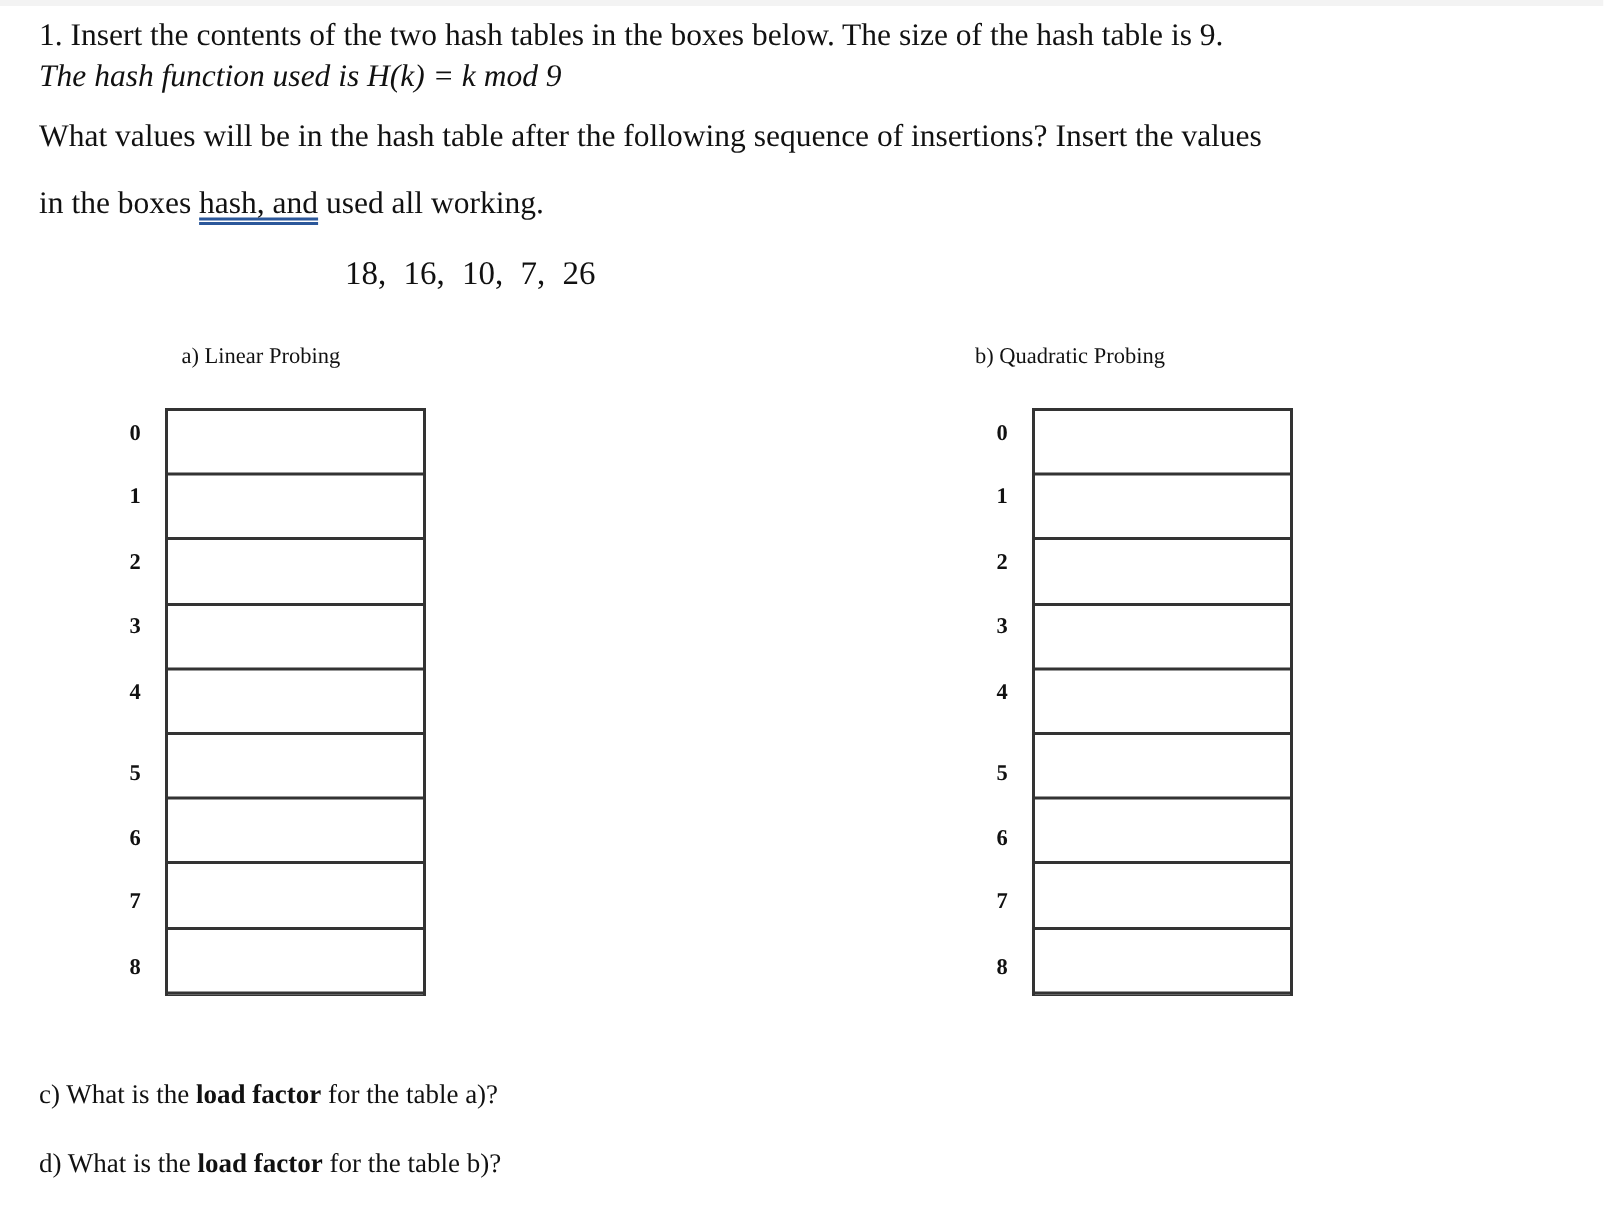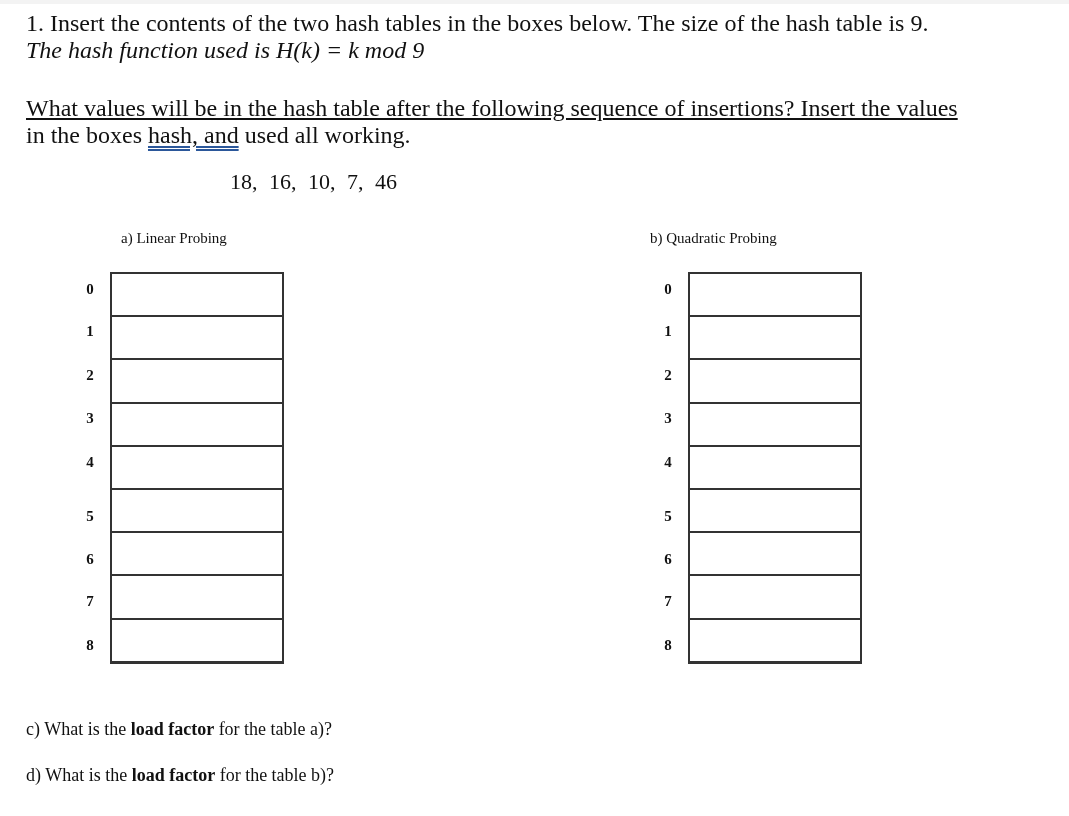--- a/index.html
+++ b/index.html
@@ -1,43 +1,43 @@
 <!DOCTYPE html>
 <html><head>
 <meta charset="utf-8">
 <style>
   html, body { margin: 0; padding: 0; background: #ffffff; }
   body {
     width: 1069px; height: 816px; position: relative; overflow: hidden;
     font-family: "Liberation Serif", "DejaVu Serif", serif; color: #111;
   }
   .topbar { position: absolute; left: 0; top: 0; width: 1069px; height: 4px; background: #f3f3f3; }
-  .line { position: absolute; left: 26px; font-size: 24px; line-height: 24px; white-space: nowrap; }
+  .line { position: absolute; left: 26px; font-size: 21px; line-height: 24px; white-space: nowrap; }
   .ul { text-decoration: underline; text-decoration-color: #2b579a; text-decoration-style: double; text-underline-offset: 3px; }
   .seq { position: absolute; left: 230px; top: 169px; font-size: 22px; word-spacing: 6px; white-space: nowrap; }
   .tlabel { position: absolute; top: 230px; font-size: 15px; white-space: nowrap; }
   .table { position: absolute; top: 272px; width: 170px; border: 2px solid #333; border-bottom-width: 1px; }
   .cell { height: 41.2px; border-bottom: 2px solid #333; box-sizing: content-box; }
   .idx { position: absolute; font-weight: bold; font-size: 15px; width: 20px; text-align: center; }
   .q { position: absolute; left: 26px; font-size: 18px; white-space: nowrap; }
   .q b { font-weight: bold; }
 </style>
 </head>
 <body>
 
 <div class="topbar"></div>
 
 <div class="line" style="top:11px;">1. Insert the contents of the two hash tables in the boxes below. The size of the hash table is 9.</div>
 <div class="line" style="top:38px;font-style:italic;">The hash function used is H(k) = k mod 9</div>
-<div class="line" style="top:96px;text-decoration:underline;">What values will be in the hash table after the following sequence of insertions? Insert the values</div>
+<div class="line" style="top:78px;">What values will be in the hash table after the following sequence of insertions? Insert the values</div>
 <div class="line" style="top:123px;">
   <span>in the boxes </span><span class="ul">hash, and</span><span> used all working.</span>
 </div>
 
-<div class="seq">18,  16,  10,  7,  46</div>
+<div class="seq">18,  16,  10,  7,  26</div>
 
 <div class="tlabel" style="left:121px;">a) Linear Probing</div>
 <div>
   <div class="idx" style="left:80px; top:281px;">0</div>
   <div class="idx" style="left:80px; top:323px;">1</div>
   <div class="idx" style="left:80px; top:367px;">2</div>
   <div class="idx" style="left:80px; top:410px;">3</div>
   <div class="idx" style="left:80px; top:454px;">4</div>
   <div class="idx" style="left:80px; top:508px;">5</div>
   <div class="idx" style="left:80px; top:551px;">6</div>

